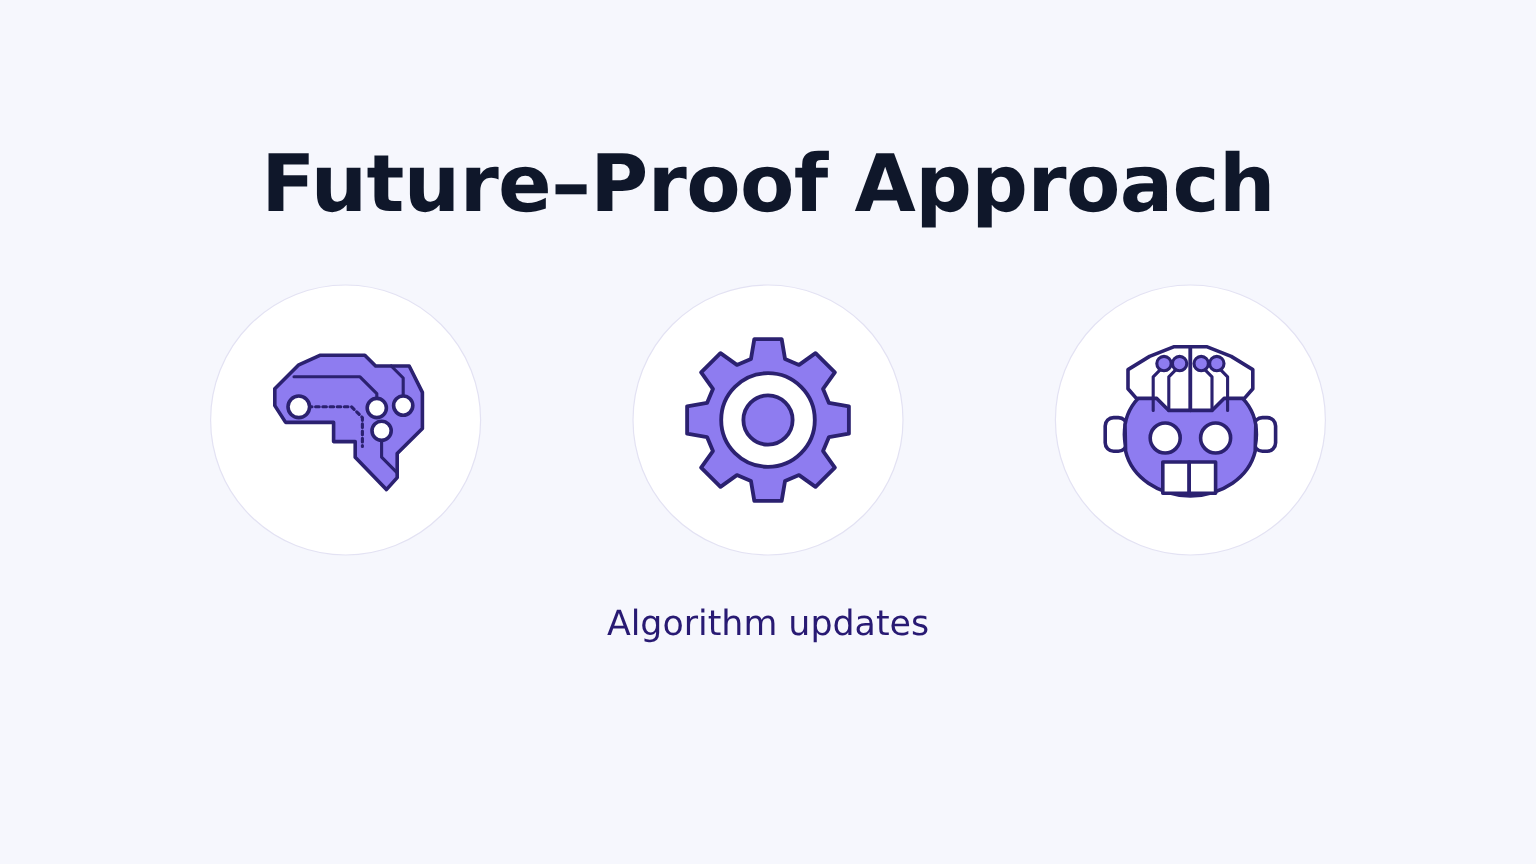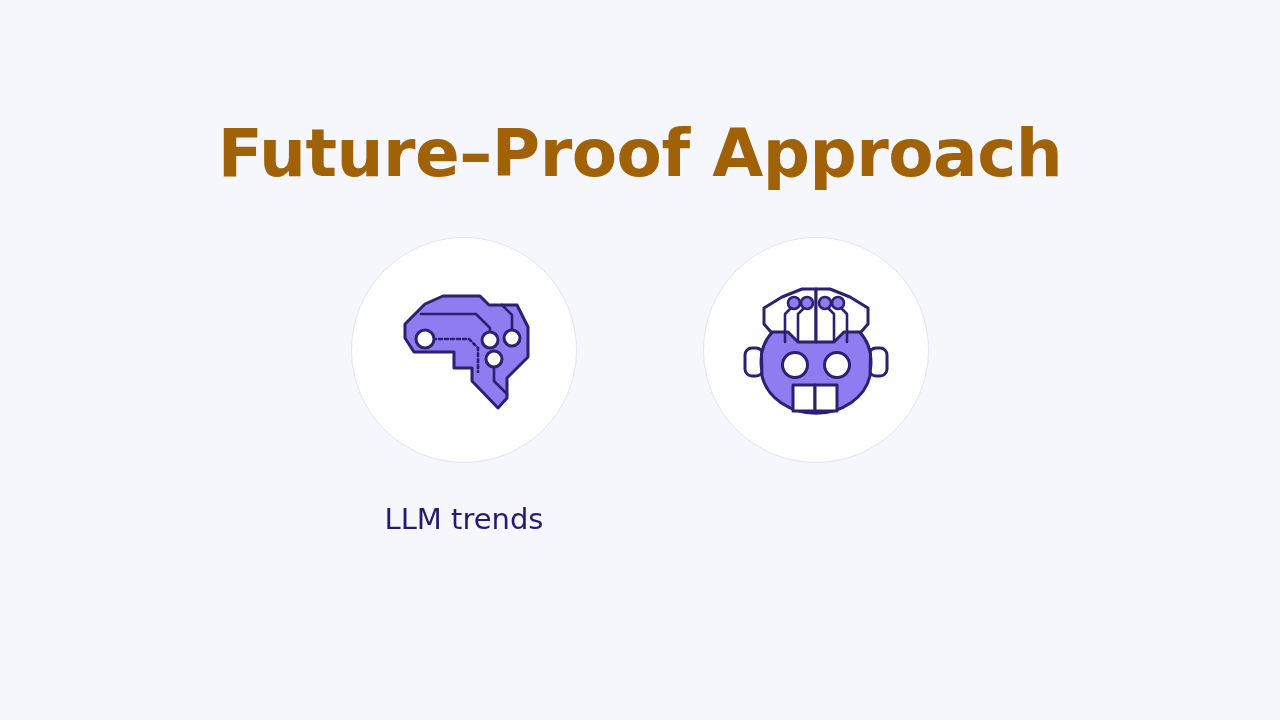--- a/index.html
+++ b/index.html
@@ -28,21 +28,21 @@
   .title {
     position: absolute;
     top: 74px;
     left: 0;
     width: 1280px;
     text-align: center;
     font-family: "DejaVu Sans", sans-serif;
     font-size: 66px;
     font-weight: 700;
     letter-spacing: -0.5px;
-    color: #a16207;
+    color: #0f172a;
     line-height: 1.1;
     white-space: nowrap;
   }
 
   
   .cards {
     position: absolute;
     top: 237px;
     left: 0;
     width: 1280px;
@@ -116,23 +116,41 @@
             <path d="M100 78 L100 101 L113 114"></path>
           </g>
           <g fill="#ffffff" stroke="#2b2170" stroke-width="3">
             <circle cx="31" cy="59" r="9"></circle>
             <circle cx="96" cy="60" r="8"></circle>
             <circle cx="118" cy="58" r="8"></circle>
             <circle cx="100" cy="79" r="8"></circle>
           </g>
         </svg>
       </div>
-      <div class="card-label">LLM trends</div>
     </div>
 
+    <div class="card">
+      <div class="icon-circle">
+        <svg width="140" height="140" viewBox="0 0 140 140">
+
+          <path d="M58.6 6 L81.4 6 L84.2 22.6 L95.9 27.5 L109.6 17.7
+                   L125.7 33.8 L115.9 47.5 L120.8 59.2 L137.4 62 L137.4 84.8
+                   L120.8 87.6 L115.9 99.3 L125.7 113 L109.6 129.1 L95.9 119.3
+                   L84.2 124.2 L81.4 140.8 L58.6 140.8 L55.8 124.2 L44.1 119.3
+                   L30.4 129.1 L14.3 113 L24.1 99.3 L19.2 87.6 L2.6 84.8
+                   L2.6 62 L19.2 59.2 L24.1 47.5 L14.3 33.8 L30.4 17.7
+                   L44.1 27.5 L55.8 22.6 Z" transform="translate(0,-3.4)" fill="#8e7cf0" stroke="#2b2170" stroke-width="3.2" stroke-linejoin="round"></path>
+
+          <circle cx="70" cy="70" r="39" fill="#ffffff" stroke="#2b2170" stroke-width="3.2"></circle>
+
+          <circle cx="70" cy="70" r="20.5" fill="#8e7cf0" stroke="#2b2170" stroke-width="3.2"></circle>
+        </svg>
+      </div>
+      <div class="card-label">Algorithm updates</div>
+    </div>
 
     <div class="card">
       <div class="icon-circle">
         <svg width="150" height="140" viewBox="0 0 150 140">
 
           <g fill="#ffffff" stroke="#2b2170" stroke-width="3" stroke-linejoin="round">
             <rect x="4" y="68" width="18" height="28" rx="7"></rect>
             <rect x="128" y="68" width="18" height="28" rx="7"></rect>
           </g>
 

